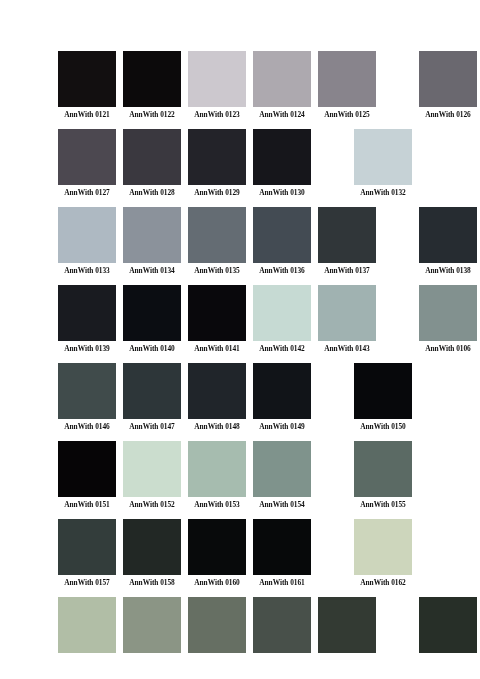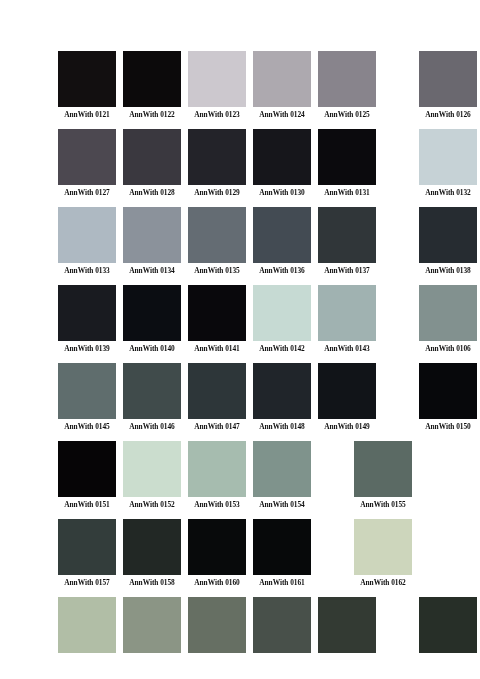--- a/index.html
+++ b/index.html
@@ -116,24 +116,20 @@
         </div>
         <div class="swatch-cell">
           <span class="swatch-chip" style="background: rgb(35, 35, 41);"></span>
           <span class="swatch-label">AnnWith 0129</span>
         </div>
         <div class="swatch-cell">
           <span class="swatch-chip" style="background: rgb(22, 22, 27);"></span>
           <span class="swatch-label">AnnWith 0130</span>
         </div>
         <div class="swatch-cell">
-          <span class="swatch-chip" style="background: rgb(11, 10, 13);"></span>
-          <span class="swatch-label">AnnWith 0131</span>
-        </div>
-        <div class="swatch-cell">
           <span class="swatch-chip" style="background: rgb(198, 210, 214);"></span>
           <span class="swatch-label">AnnWith 0132</span>
         </div>
       </div>
       <div class="swatch-row">
         <div class="swatch-cell">
           <span class="swatch-chip" style="background: rgb(174, 185, 194);"></span>
           <span class="swatch-label">AnnWith 0133</span>
         </div>
         <div class="swatch-cell">
@@ -178,24 +174,20 @@
           <span class="swatch-chip" style="background: rgb(160, 178, 177);"></span>
           <span class="swatch-label">AnnWith 0143</span>
         </div>
         <div class="swatch-cell">
           <span class="swatch-chip" style="background: rgb(130, 145, 143);"></span>
           <span class="swatch-label">AnnWith 0106</span>
         </div>
       </div>
       <div class="swatch-row">
         <div class="swatch-cell">
-          <span class="swatch-chip" style="background: rgb(95, 109, 109);"></span>
-          <span class="swatch-label">AnnWith 0145</span>
-        </div>
-        <div class="swatch-cell">
           <span class="swatch-chip" style="background: rgb(64, 75, 75);"></span>
           <span class="swatch-label">AnnWith 0146</span>
         </div>
         <div class="swatch-cell">
           <span class="swatch-chip" style="background: rgb(45, 54, 57);"></span>
           <span class="swatch-label">AnnWith 0147</span>
         </div>
         <div class="swatch-cell">
           <span class="swatch-chip" style="background: rgb(32, 37, 42);"></span>
           <span class="swatch-label">AnnWith 0148</span>

